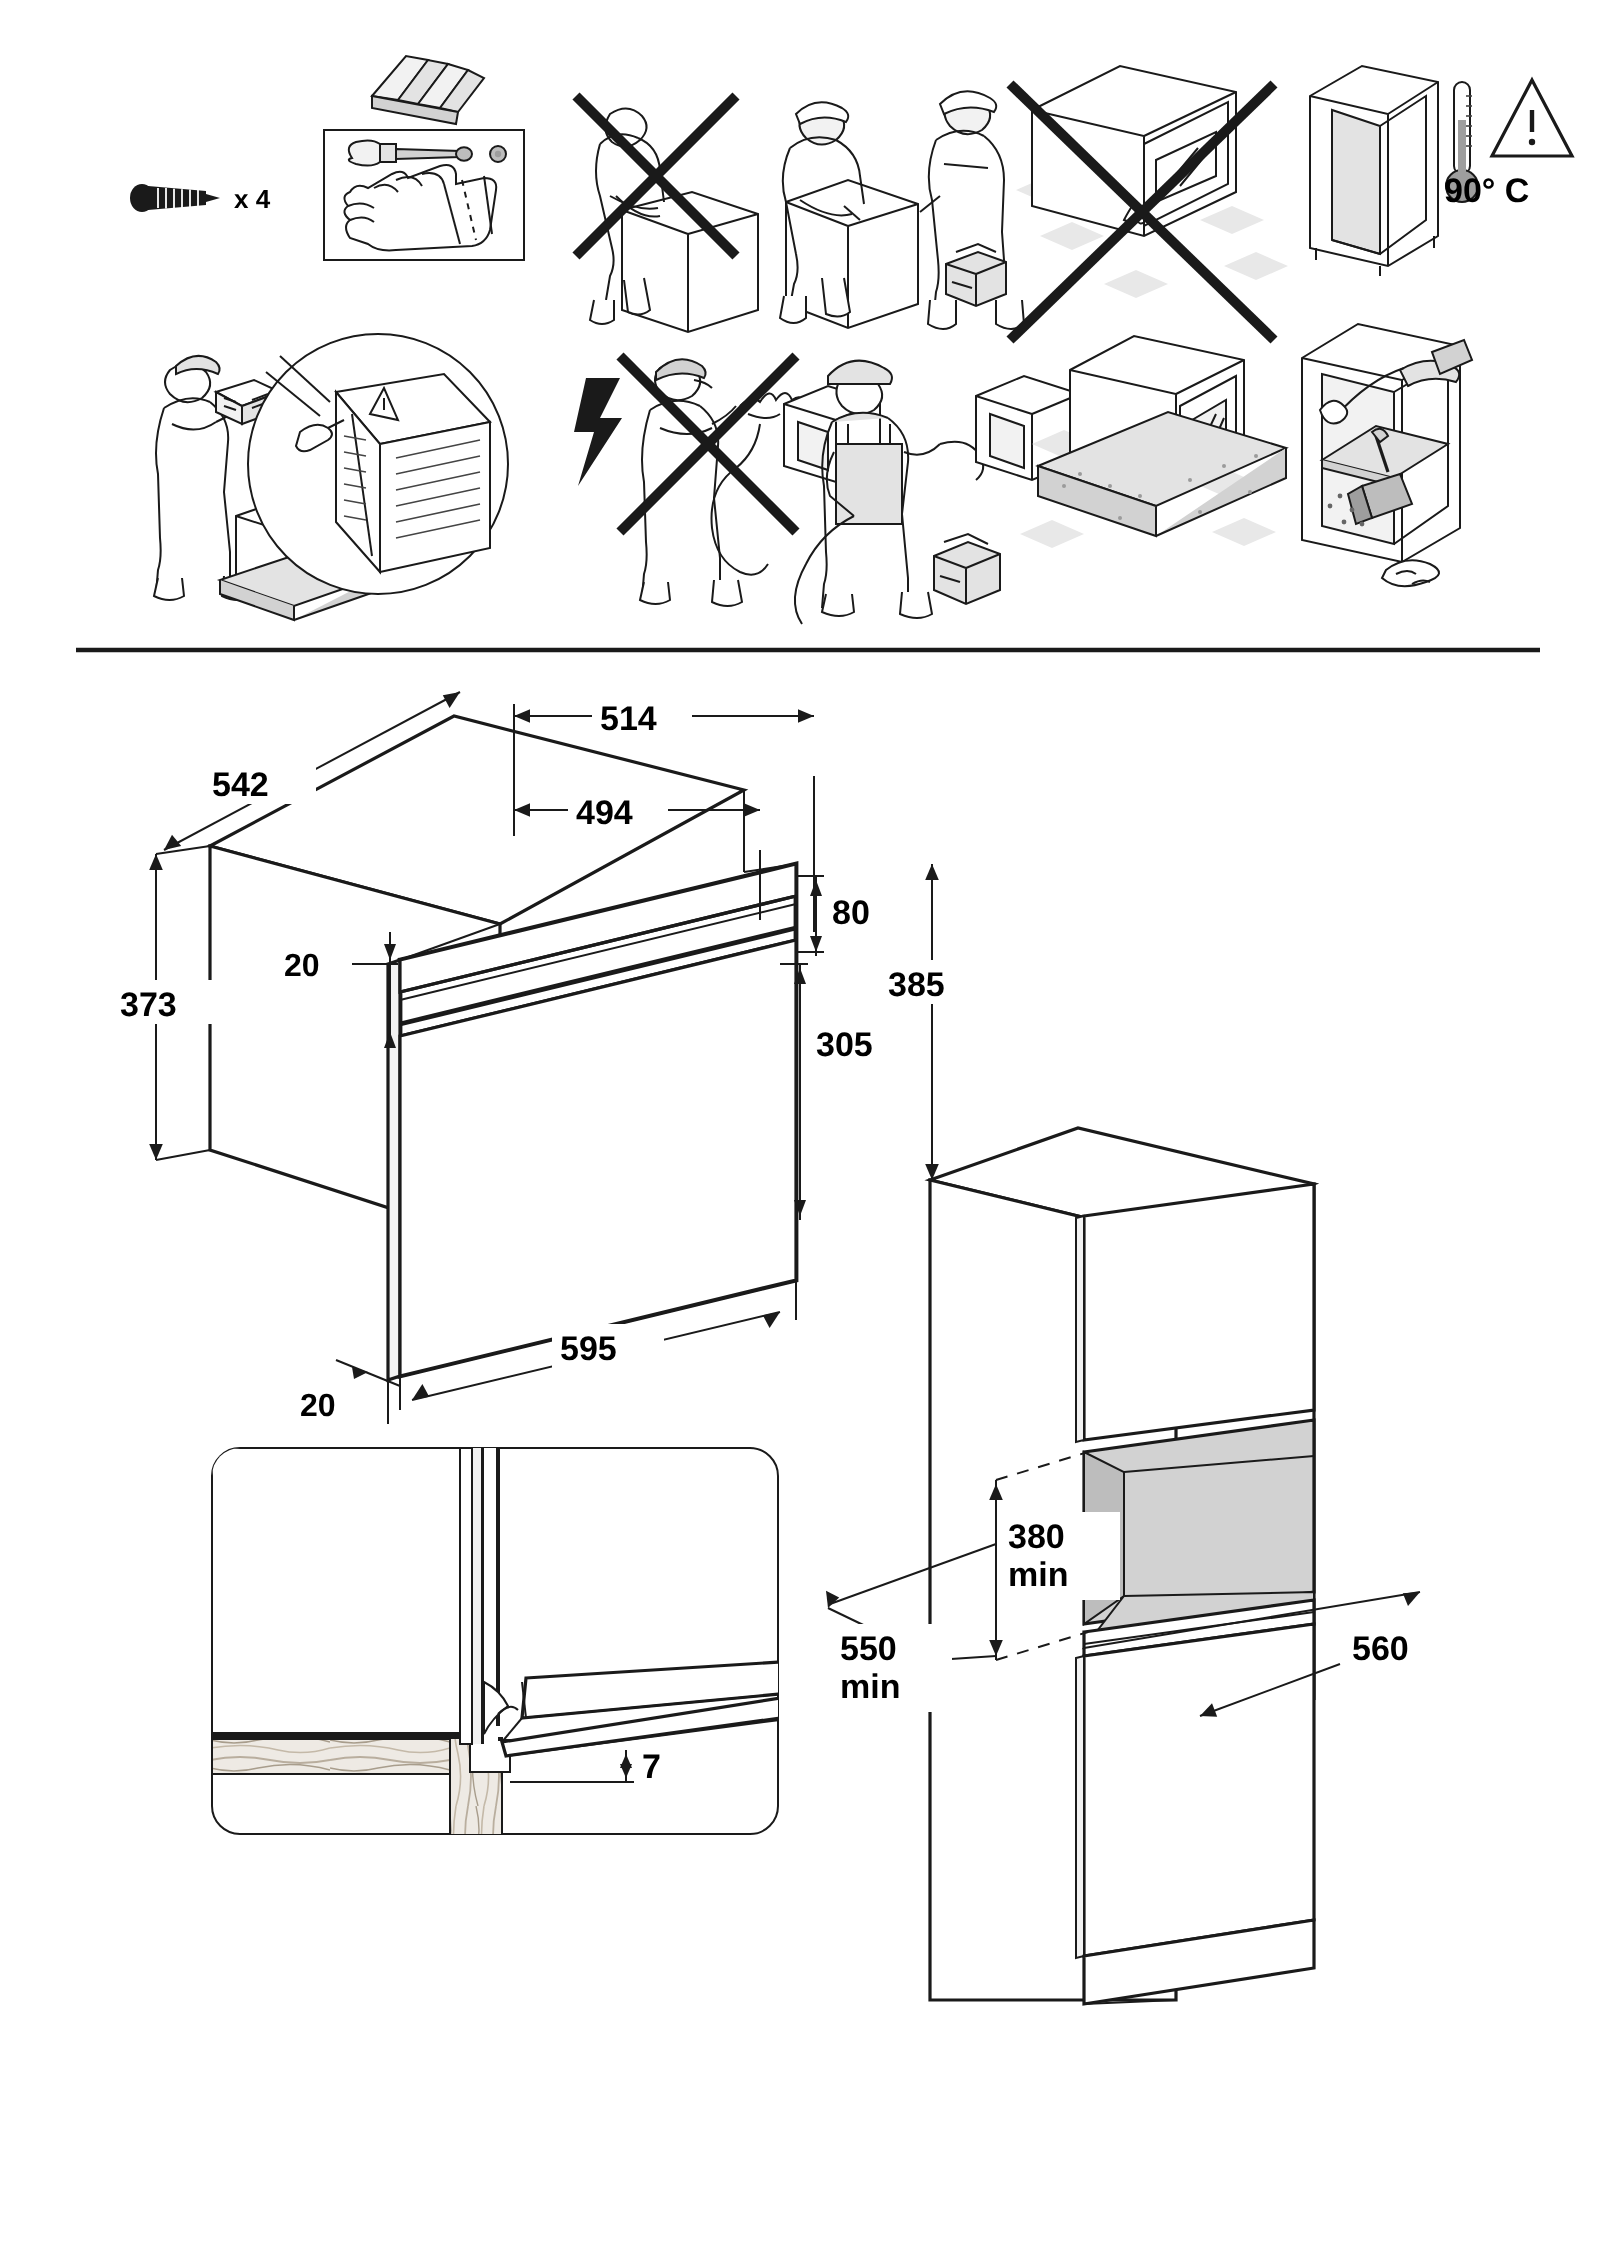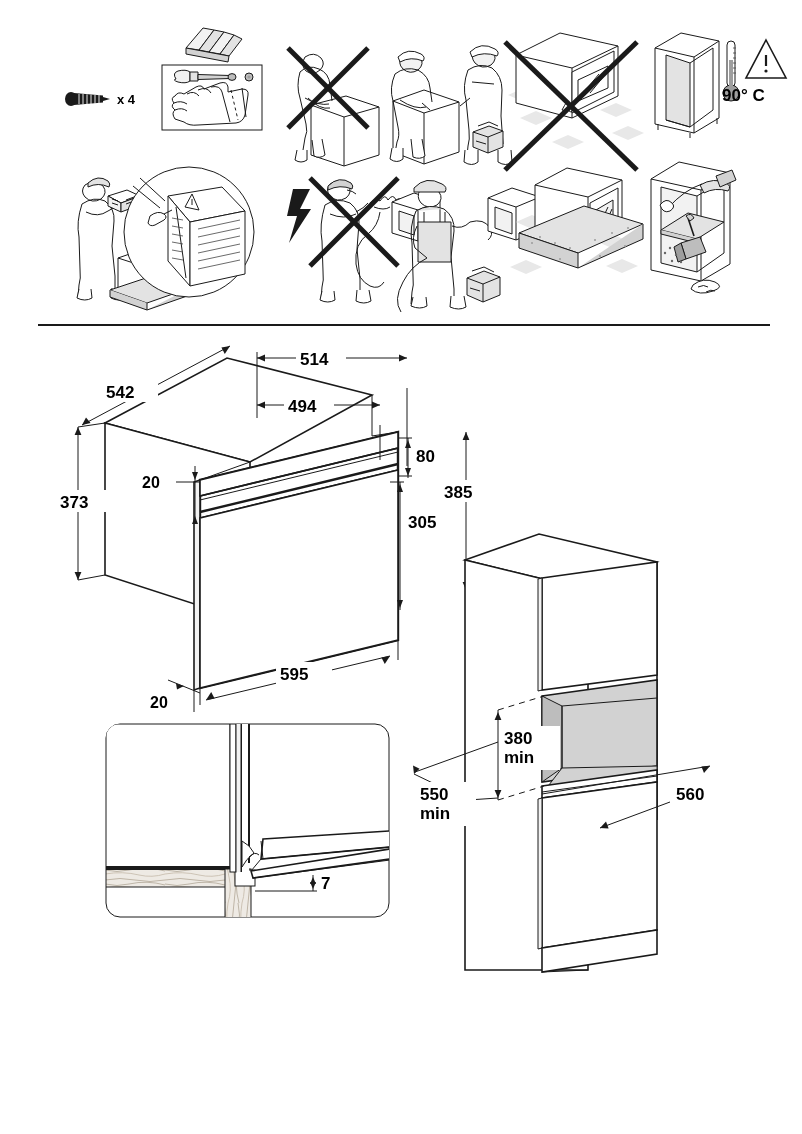--- a/index.html
+++ b/index.html
@@ -592,21 +592,21 @@
           <path d="M208 154 l-3 7 l6 0 Z" class="blk"></path>
           <path d="M208 166 l-3 -7 l6 0 Z" class="blk"></path>
           <line x1="150" y1="168" x2="212" y2="168" class="ln thin"></line>
           <line x1="150" y1="152" x2="212" y2="152" class="ln thin" opacity="0"></line>
           <text class="dim-text" x="216" y="166" font-size="17">7</text>
         </g>
       </g>
     </svg>
   </div>
 
-  <div class="abs" style="left:410px;top:530px;width:385px;height:460px;text-align:center;">
+  <div class="abs" style="left:410px;top:560px;width:385px;height:460px;text-align:center;">
     <svg width="385" height="460" viewBox="0 0 385 460">
 
       <g>
 
         <path d="M55 30 L129 4 L247 32 L178 60 Z" class="wht ln med"></path>
 
         <path d="M55 30 L55 440 L178 440 L178 60 Z" class="wht ln med"></path>
 
         <path d="M247 32 L247 290" class="ln med"></path>
 

